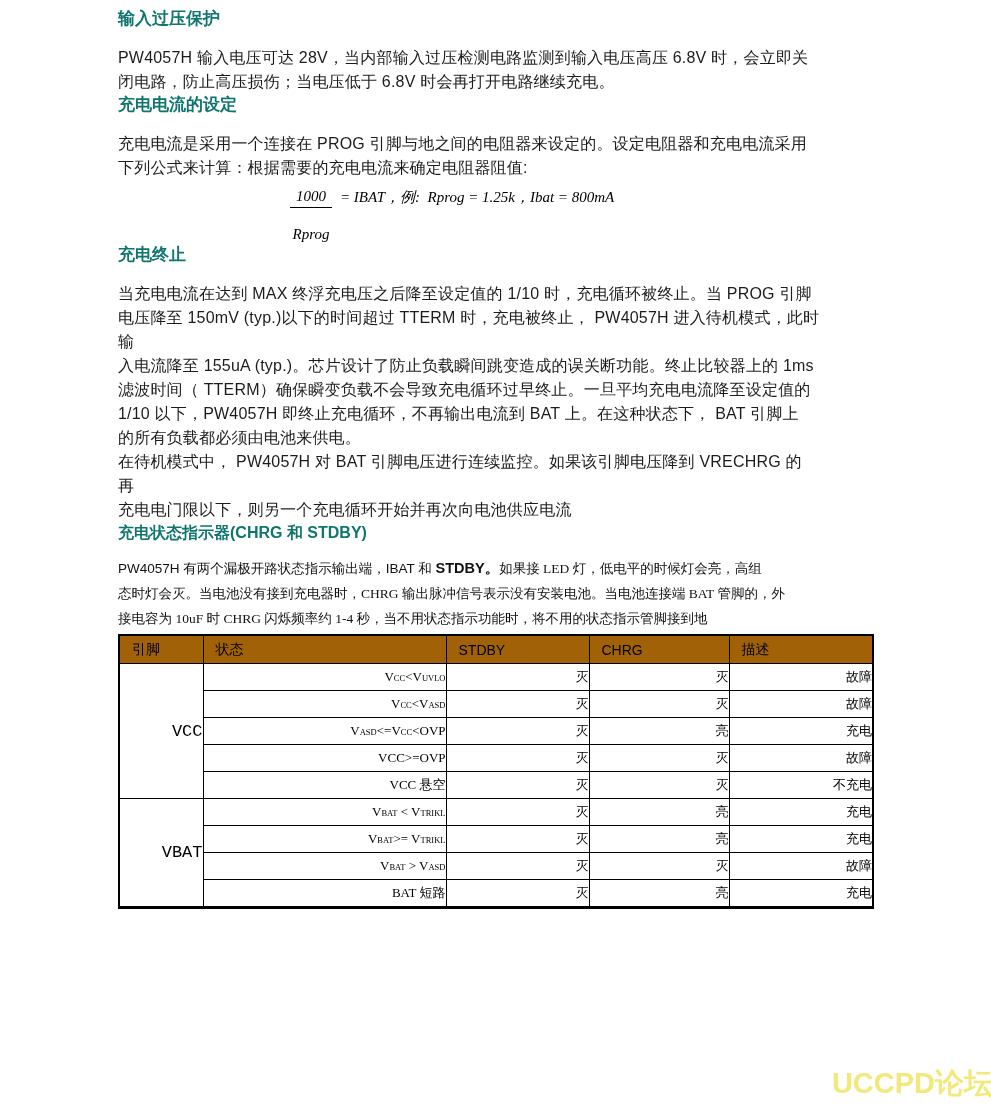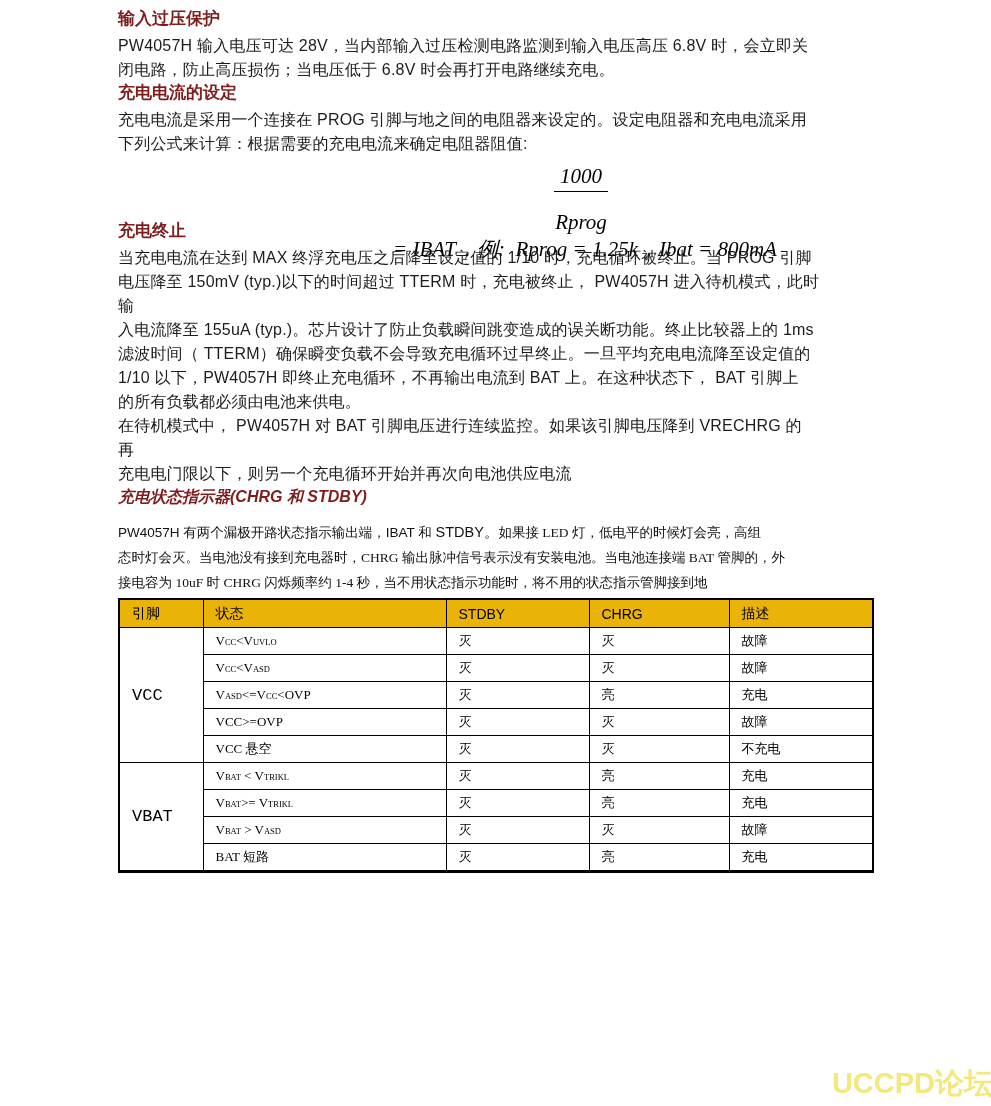--- a/index.html
+++ b/index.html
@@ -6,61 +6,61 @@
   body{
     width:991px;height:1106px;overflow:hidden;background:#ffffff;
     font-family:"Liberation Sans",sans-serif;color:#1c1c1c;position:relative;
   }
   .content{margin-left:118px;width:762px;padding-top:8px;}
   .para{
     font-size:16px;line-height:24px;white-space:pre-line;margin:0;
     letter-spacing:0.2px;
   }
   h2.sec{
-    font-size:17px;line-height:22px;font-weight:bold;margin:0;color:#7f1d1d;
+    font-size:17px;line-height:22px;font-weight:bold;margin:0;color:#0f766e;
   }
   .mt-ovp{margin-top:28px;}
   .mt-prog{margin-top:30px;}
   .mt-term{margin-top:26px;}
-  .mt-status{margin-top:88px;font-style:italic;}
-  .h-gap{margin-top:4px;}
+  .mt-status{margin-top:88px;}
+  .h-gap{margin-top:16px;}
   .formula{
-    margin-top:8px;padding-left:172px;height:56px;display:flex;align-items:center;
-    font-family:"Liberation Serif",serif;font-style:italic;font-size:21px;color:#000;flex-direction:column;
+    margin-top:8px;padding-left:172px;height:56px;display:flex;align-items:flex-start;
+    font-family:"Liberation Serif",serif;font-style:italic;font-size:15px;color:#000;
   }
   .frac{display:inline-block;text-align:center;vertical-align:middle;margin-right:8px;}
   .frac .num{display:block;border-bottom:1.6px solid #000;padding:0 6px 2px 6px;}
   .frac .den{display:block;padding-top:18px;}
   .frest{white-space:pre;}
   .para-small{
     font-size:13.5px;line-height:25px;white-space:pre-line;margin:12px 0 0 0;color:#111;
   }
   .seg-sans{font-family:"Liberation Sans",sans-serif;}
-  .seg-bold{font-family:"Liberation Sans",sans-serif;font-weight:normal;font-size:14.5px;text-align:right;}
+  .seg-bold{font-family:"Liberation Sans",sans-serif;font-weight:bold;font-size:14.5px;text-align:right;}
   .seg-serif{font-family:"Liberation Serif",serif;}
   .table-intro{
     font-size:13.5px;line-height:25px;margin:0;white-space:pre-line;
   }
   table.status{
     border-collapse:collapse;margin-top:3px;width:754px;table-layout:fixed;
     border:2px solid #000;border-bottom:3px solid #000;
     font-family:"Liberation Serif",serif;font-size:13px;color:#000;
   }
   table.status col.c1{width:84px;}
   table.status col.c2{width:243px;}
   table.status col.c3{width:143px;}
   table.status col.c4{width:140px;}
   table.status col.c5{width:144px;}
   table.status th{
-    background:#eab308;border:1px solid #000;height:27px;
+    background:#a16207;border:1px solid #000;height:27px;
     text-align:left;padding:0 0 0 12px;font-weight:normal;font-size:14px;
   }
   table.status th.lat{font-family:Liberation Sans, sans-serif;}
   table.status td{
-    border:1px solid #000;height:26px;padding:0 0 0 12px;text-align:left;
+    border:1px solid #000;height:26px;padding:0 0 0 12px;text-align:right;
     background:#fff;
   }
   td.pin-cell{font-family:"Liberation Mono",monospace;font-size:17px;}
   td.state-cell{font-size:13px;}
   td.state-cell .sub{font-size:8.5px;letter-spacing:0;}
   td.desc-thick{border:2.5px solid #000;}
   .watermark{
     position:absolute;right:-2px;bottom:2px;z-index:5;
     font-family:"Liberation Sans",sans-serif;font-size:29px;font-weight:bold;
     pointer-events:none;white-space:nowrap;

